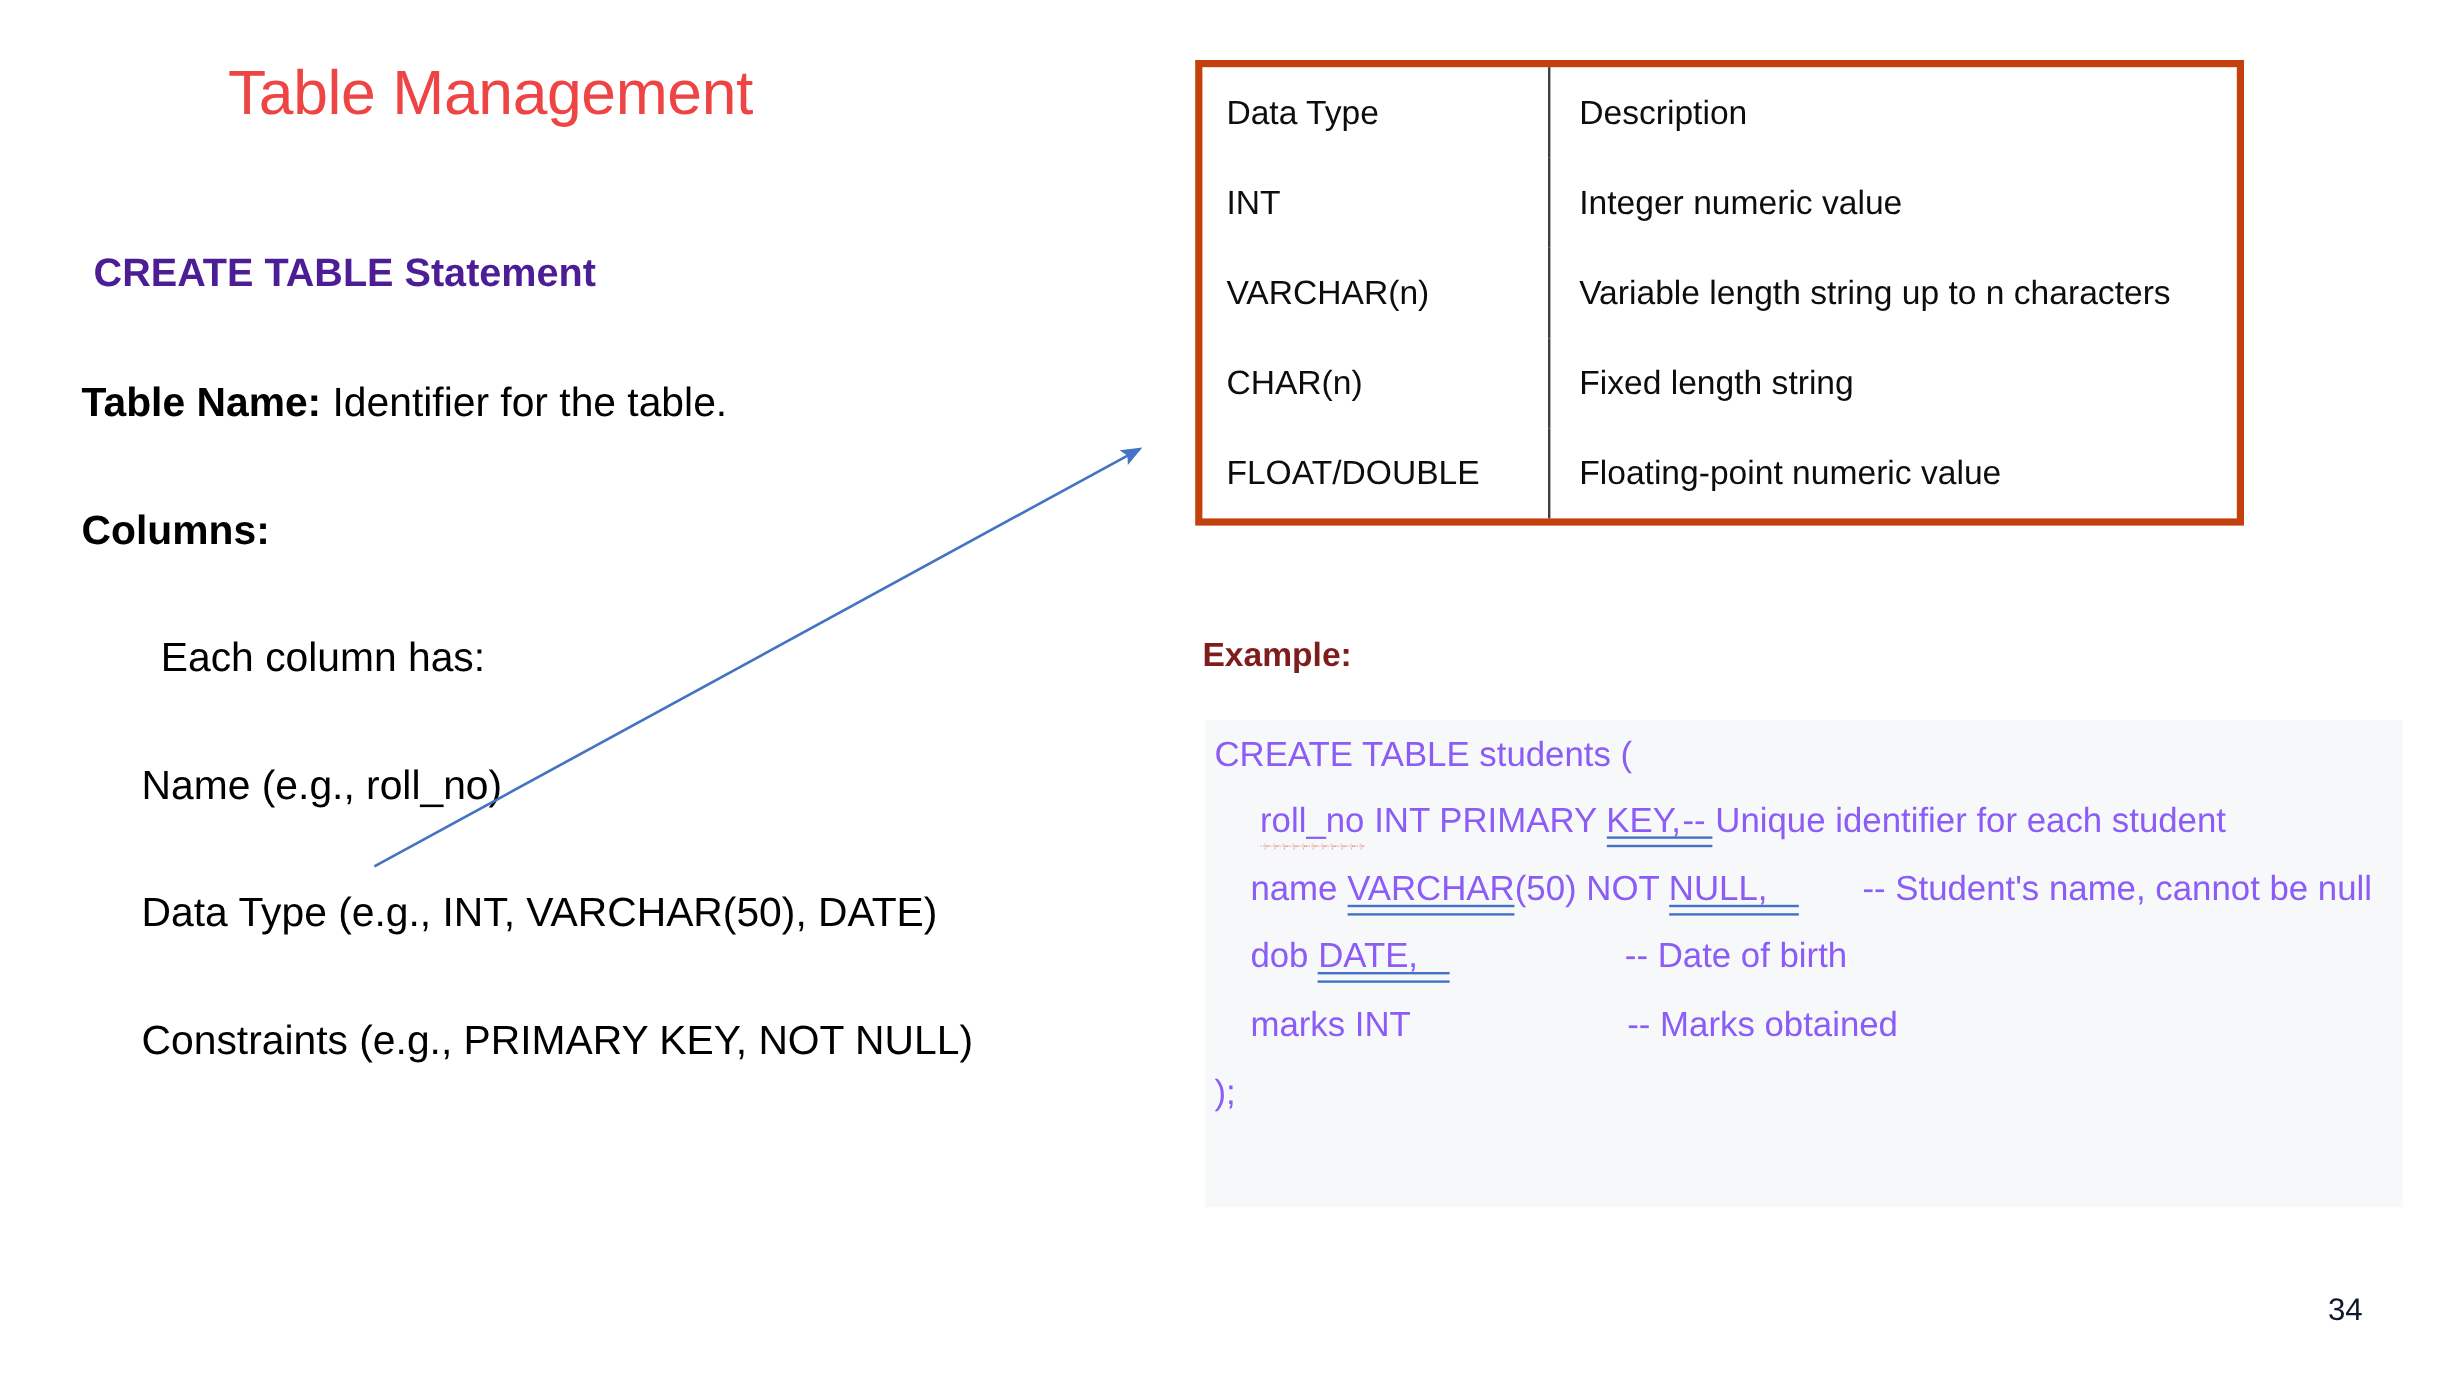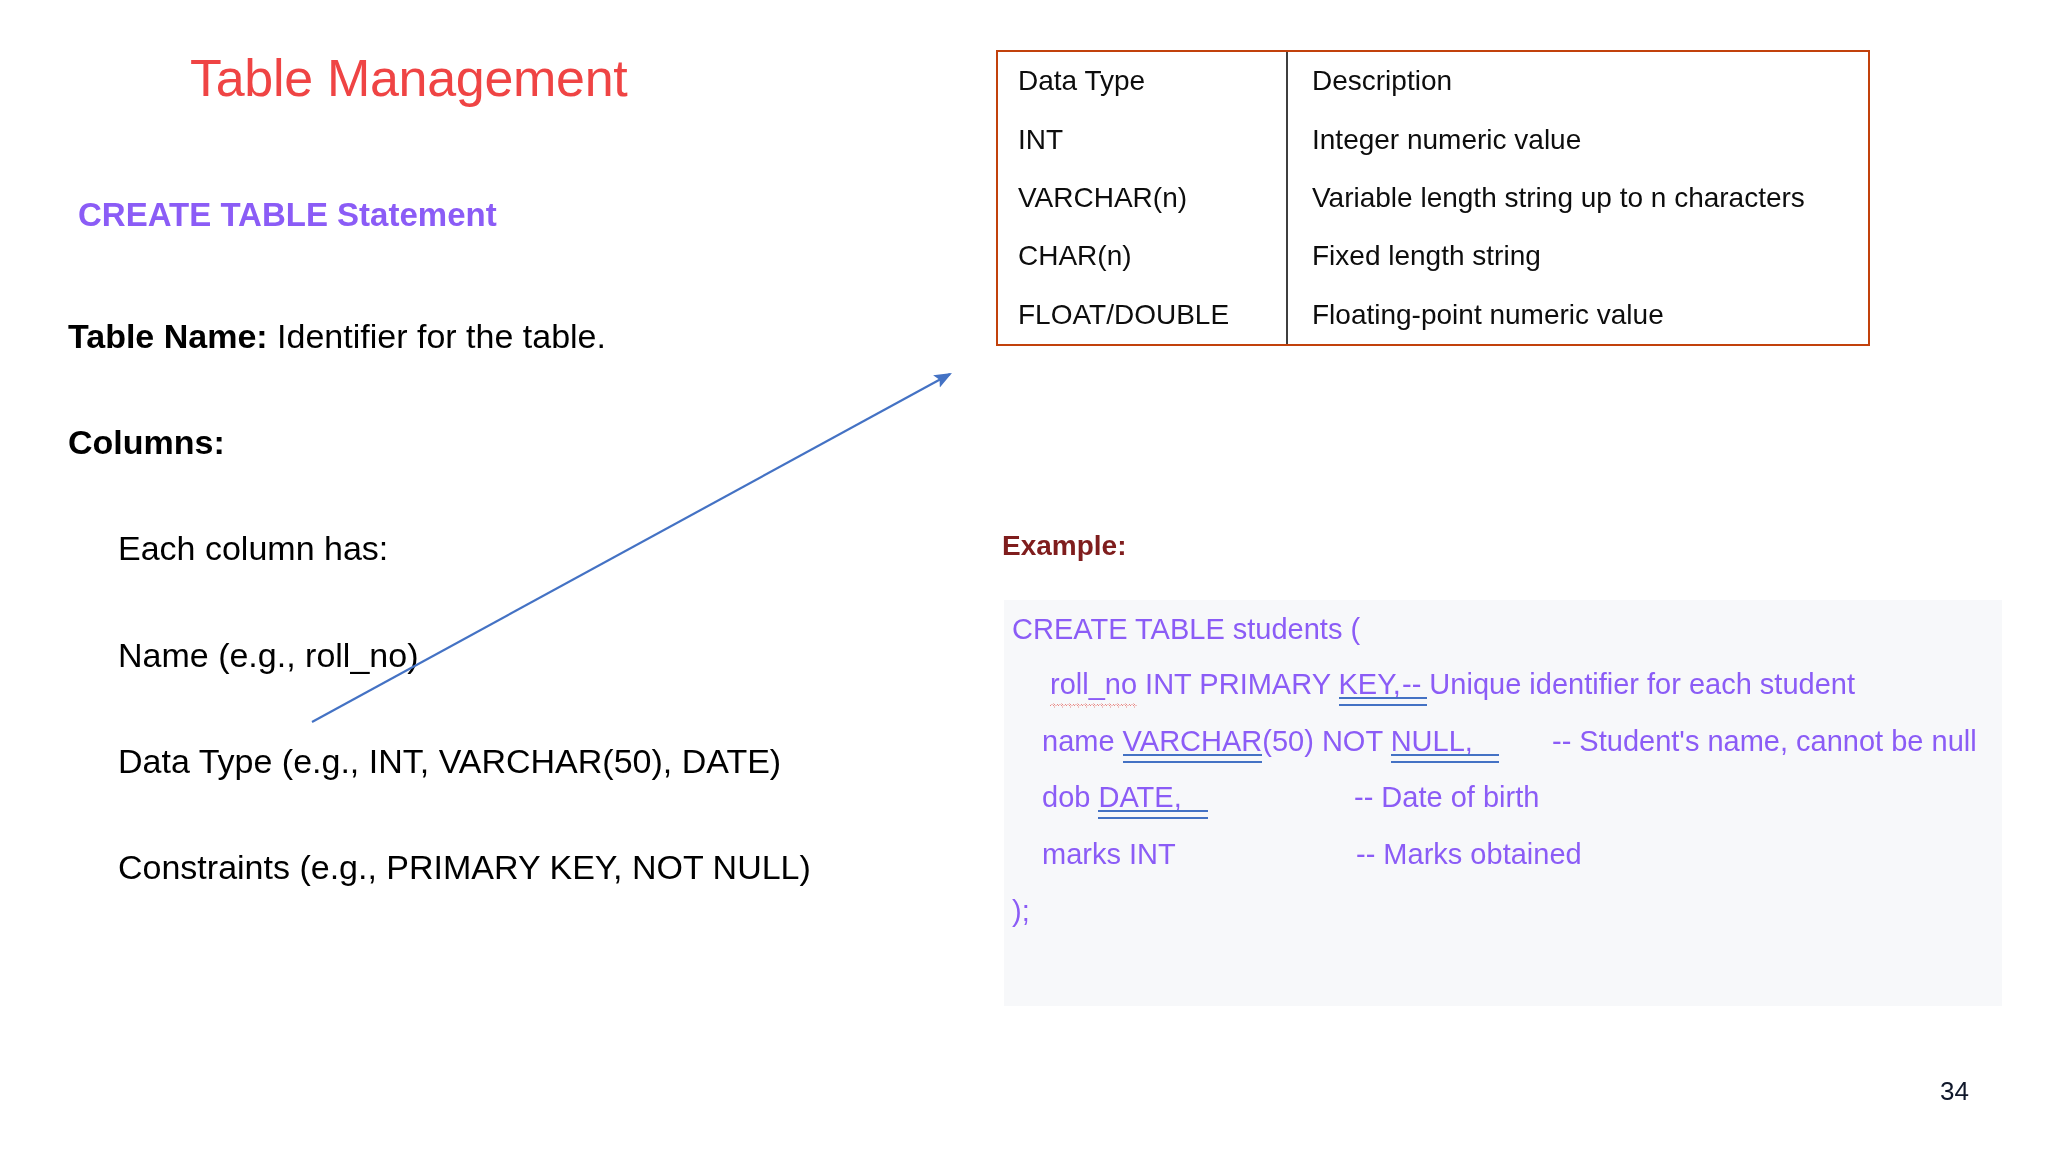--- a/index.html
+++ b/index.html
@@ -26,64 +26,64 @@
     color: #ef4444;
     letter-spacing: -0.3px;
     white-space: nowrap;
     margin-left: 48px;
   }
 
   
   .subhead {
     position: absolute;
     left: 78px;
-    top: 196px;
+    top: 208px;
     font-size: 33px;
     font-weight: bold;
-    color: #8b5cf6;
+    color: #4c1d95;
     white-space: nowrap;
   }
 
   .body-line {
     position: absolute;
     font-size: 34px;
     color: #000000;
     white-space: nowrap;
     line-height: 1.1;
   }
   .body-line .b { font-weight: bold; }
 
   .lvl1 { left: 68px; }
   .lvl2 { left: 118px; }
 
   .line-tablename { top: 318px; }
   .line-columns   { top: 424px; }
-  .line-each      { top: 530px; }
+  .line-each      { top: 530px; margin-left: 16px; }
   .line-name      { top: 637px; }
   .line-datatype  { top: 743px; }
   .line-constr    { top: 849px; }
 
   
   .arrow-svg {
     position: absolute;
     left: 290px;
     top: 350px;
     width: 700px;
     height: 400px;
     pointer-events: none;
   }
 
   
   .dt-table {
     position: absolute;
     left: 996px;
     top: 50px;
     width: 874px;
-    height: 296px;
-    border: 2px solid #c2410c;
+    height: 388px;
+    border: 6px solid #c2410c;
     box-sizing: border-box;
     background: #ffffff;
   }
   .dt-table table {
     width: 100%;
     height: 100%;
     border-collapse: collapse;
     table-layout: fixed;
   }
   .dt-table td {

